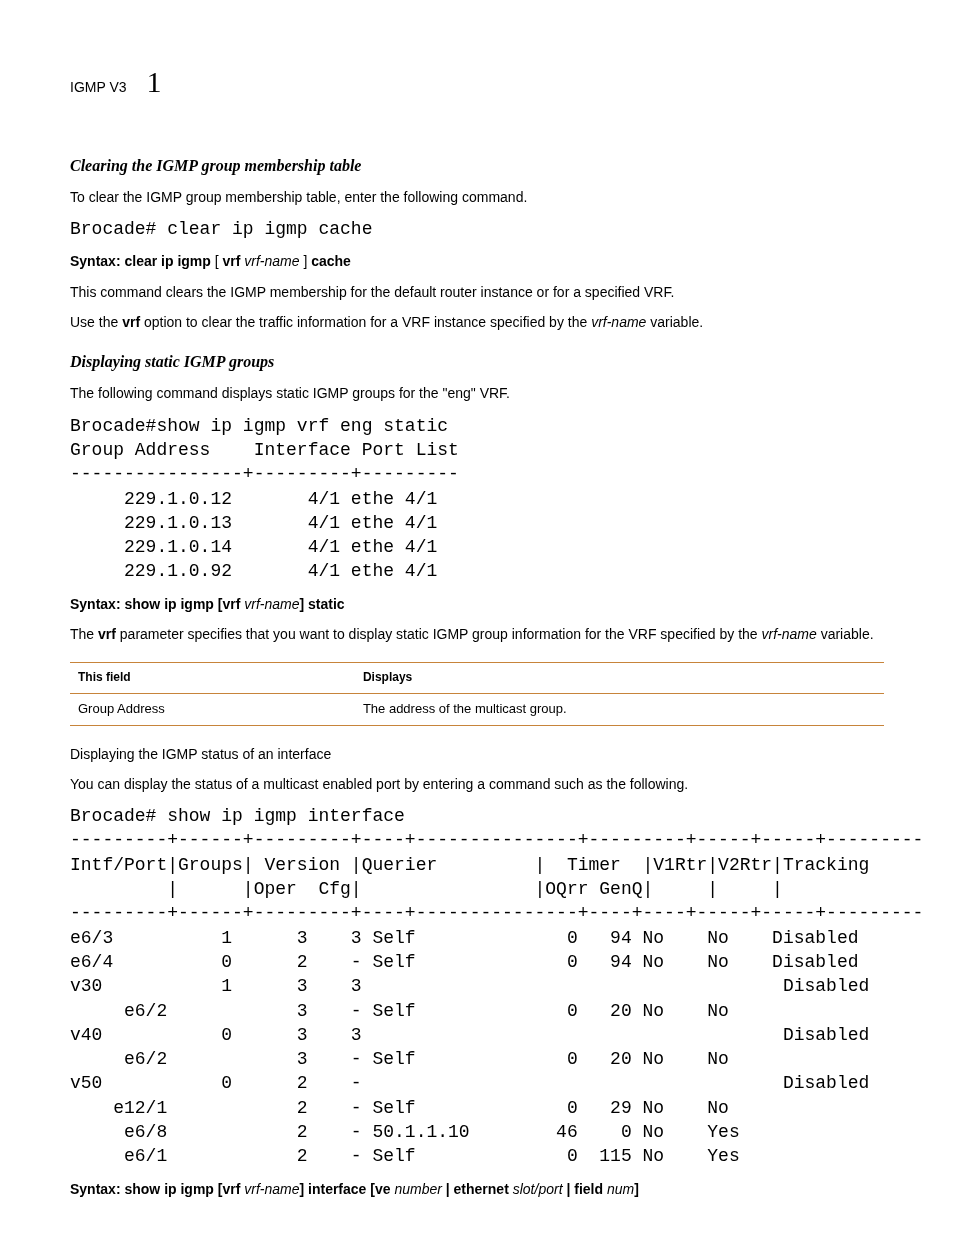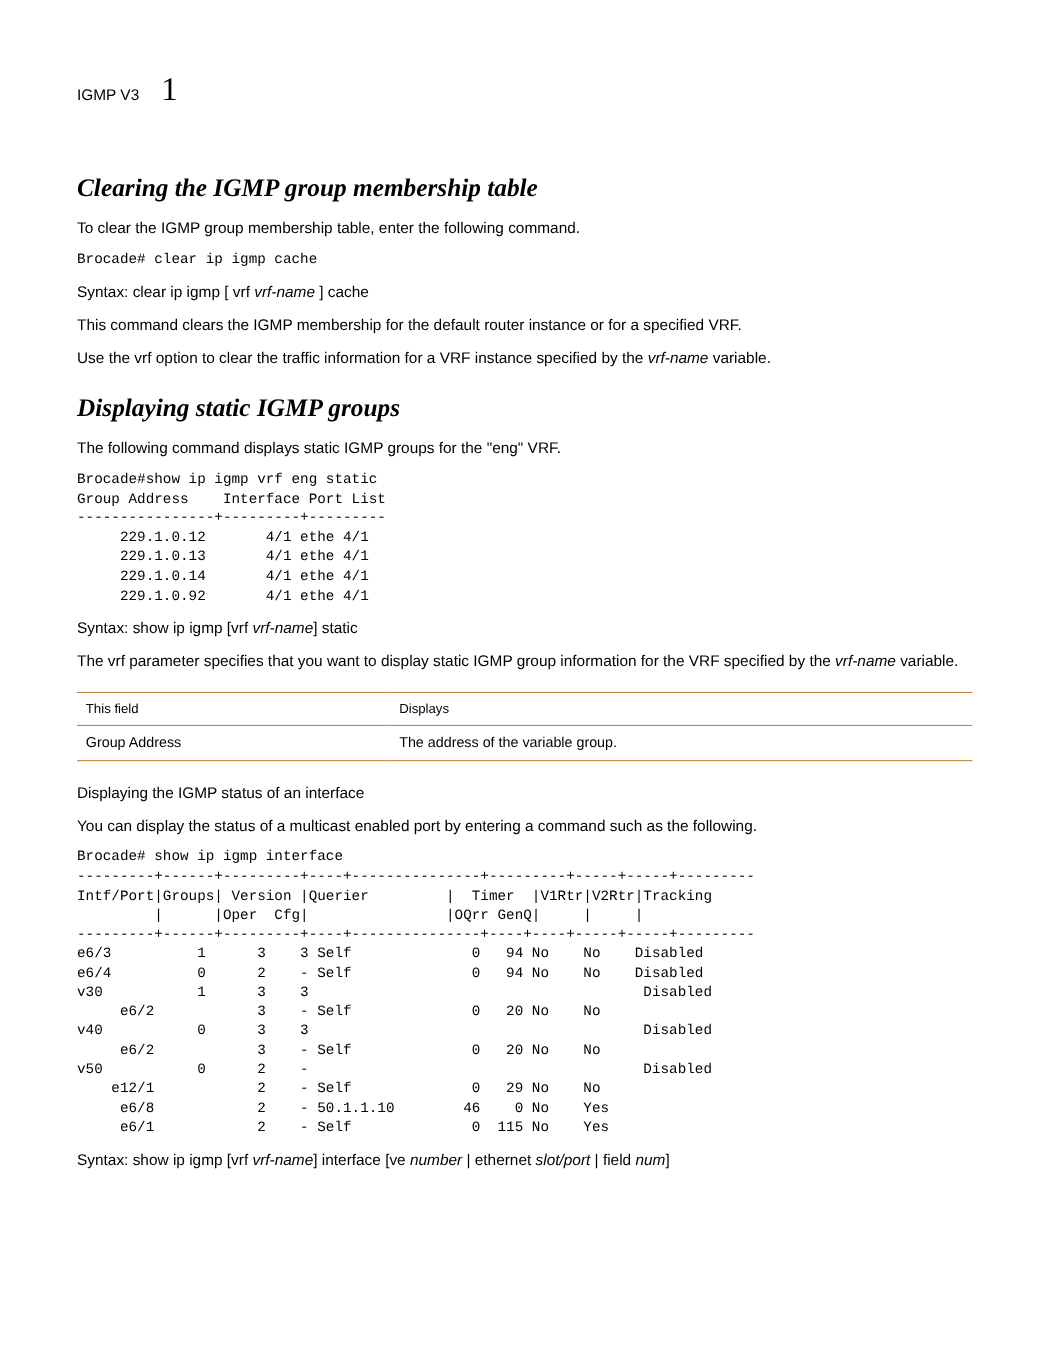--- a/index.html
+++ b/index.html
@@ -21,33 +21,33 @@
   }
   .header-chapter {
     font-family: Georgia, "Times New Roman", serif;
     font-size: 30px;
     font-weight: normal;
   }
   h2.section {
     font-family: Georgia, "Times New Roman", serif;
     font-style: italic;
     font-weight: bold;
-    font-size: 23px;
+    font-size: 16px;
     margin: 18px 0 10px 0;
   }
   p { margin: 10px 0; }
   pre.code {
     font-family: "Courier New", monospace;
-    font-size: 13px;
+    font-size: 18px;
     white-space: pre;
     margin: 8px 0;
     line-height: 1.35;
   }
   .syntax-line { margin: 10px 0; }
-  .bold { font-weight: normal; }
+  .bold { font-weight: bold; }
   .italic { font-style: italic; }
   table.field-table {
     width: 100%;
     border-collapse: collapse;
     margin: 18px 0;
     font-size: 13px;
   }
   table.field-table th {
     text-align: left;
     font-family: Arial, sans-serif;
@@ -115,21 +115,21 @@
 <table class="field-table">
   <thead>
     <tr>
       <th style="width:35%"><span class="bold">This field</span></th>
       <th><span class="bold">Displays</span></th>
     </tr>
   </thead>
   <tbody>
     <tr>
       <td>Group Address</td>
-      <td>The address of the variable group.</td>
+      <td>The address of the multicast group.</td>
     </tr>
   </tbody>
 </table>
 
 <p>Displaying the IGMP status of an interface</p>
 <p>You can display the status of a multicast enabled port by entering a command such as the following.</p>
 
 <pre class="code">Brocade# show ip igmp interface
 ---------+------+---------+----+---------------+---------+-----+-----+---------
 Intf/Port|Groups| Version |Querier         |  Timer  |V1Rtr|V2Rtr|Tracking

